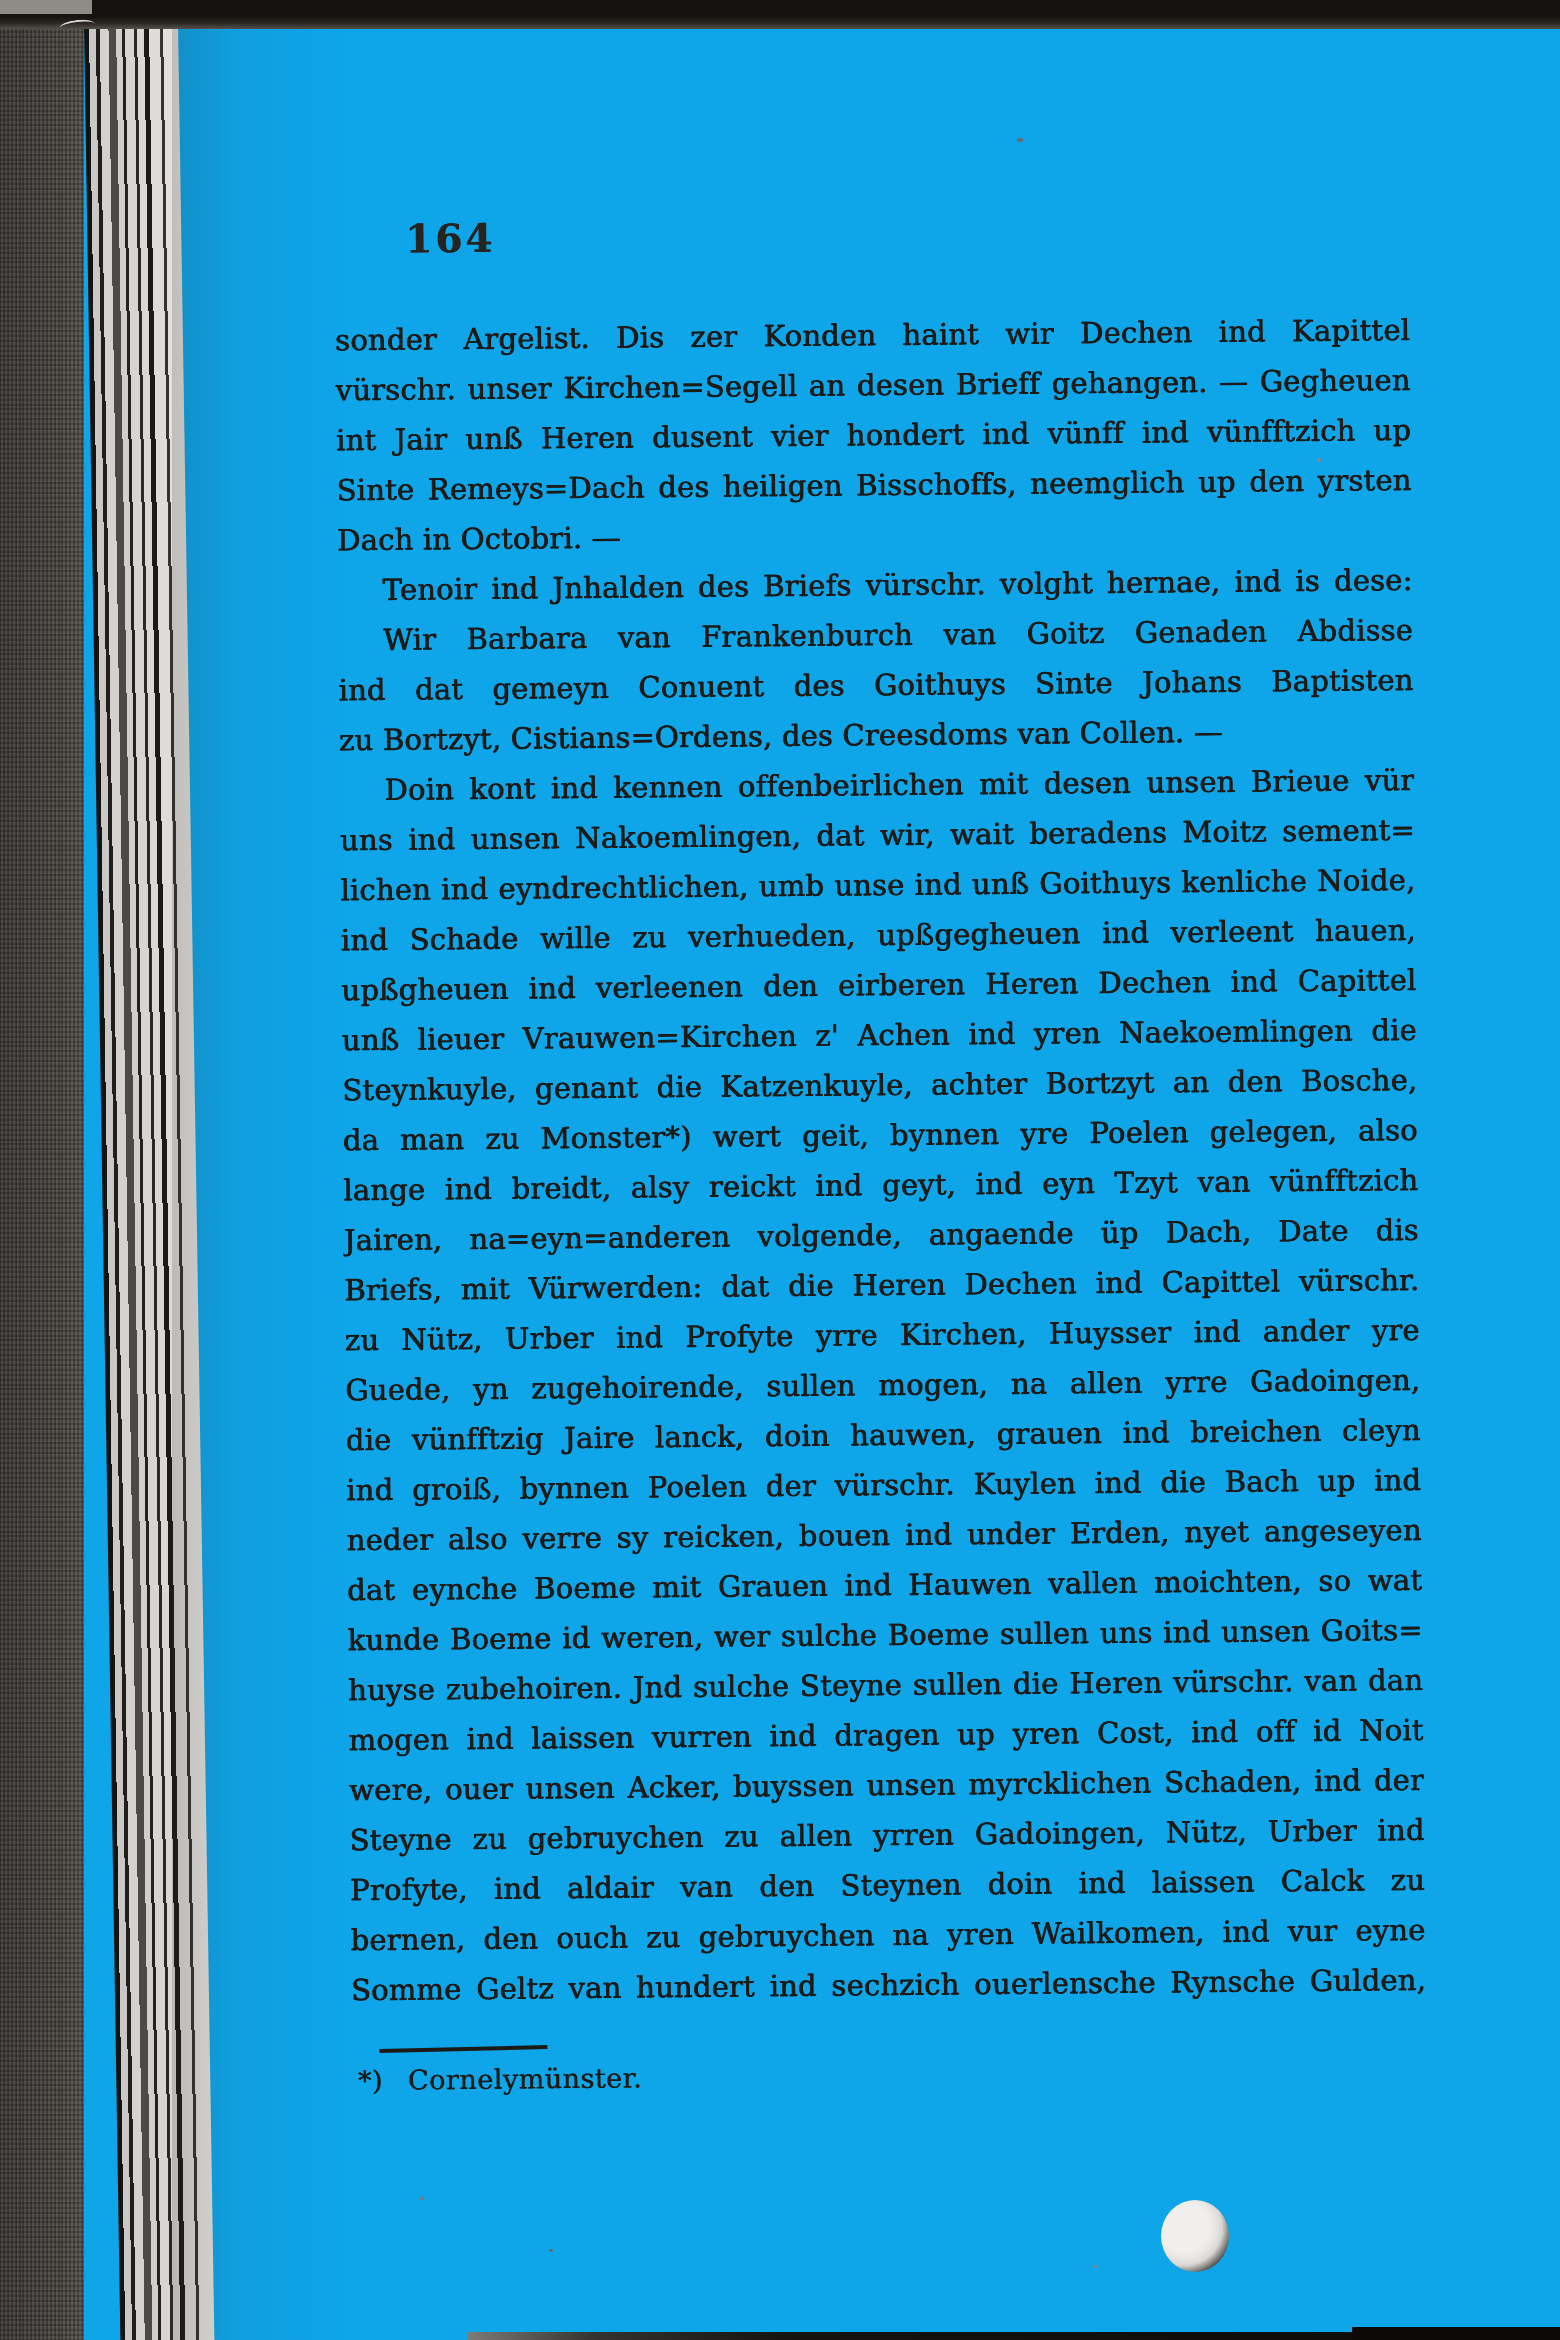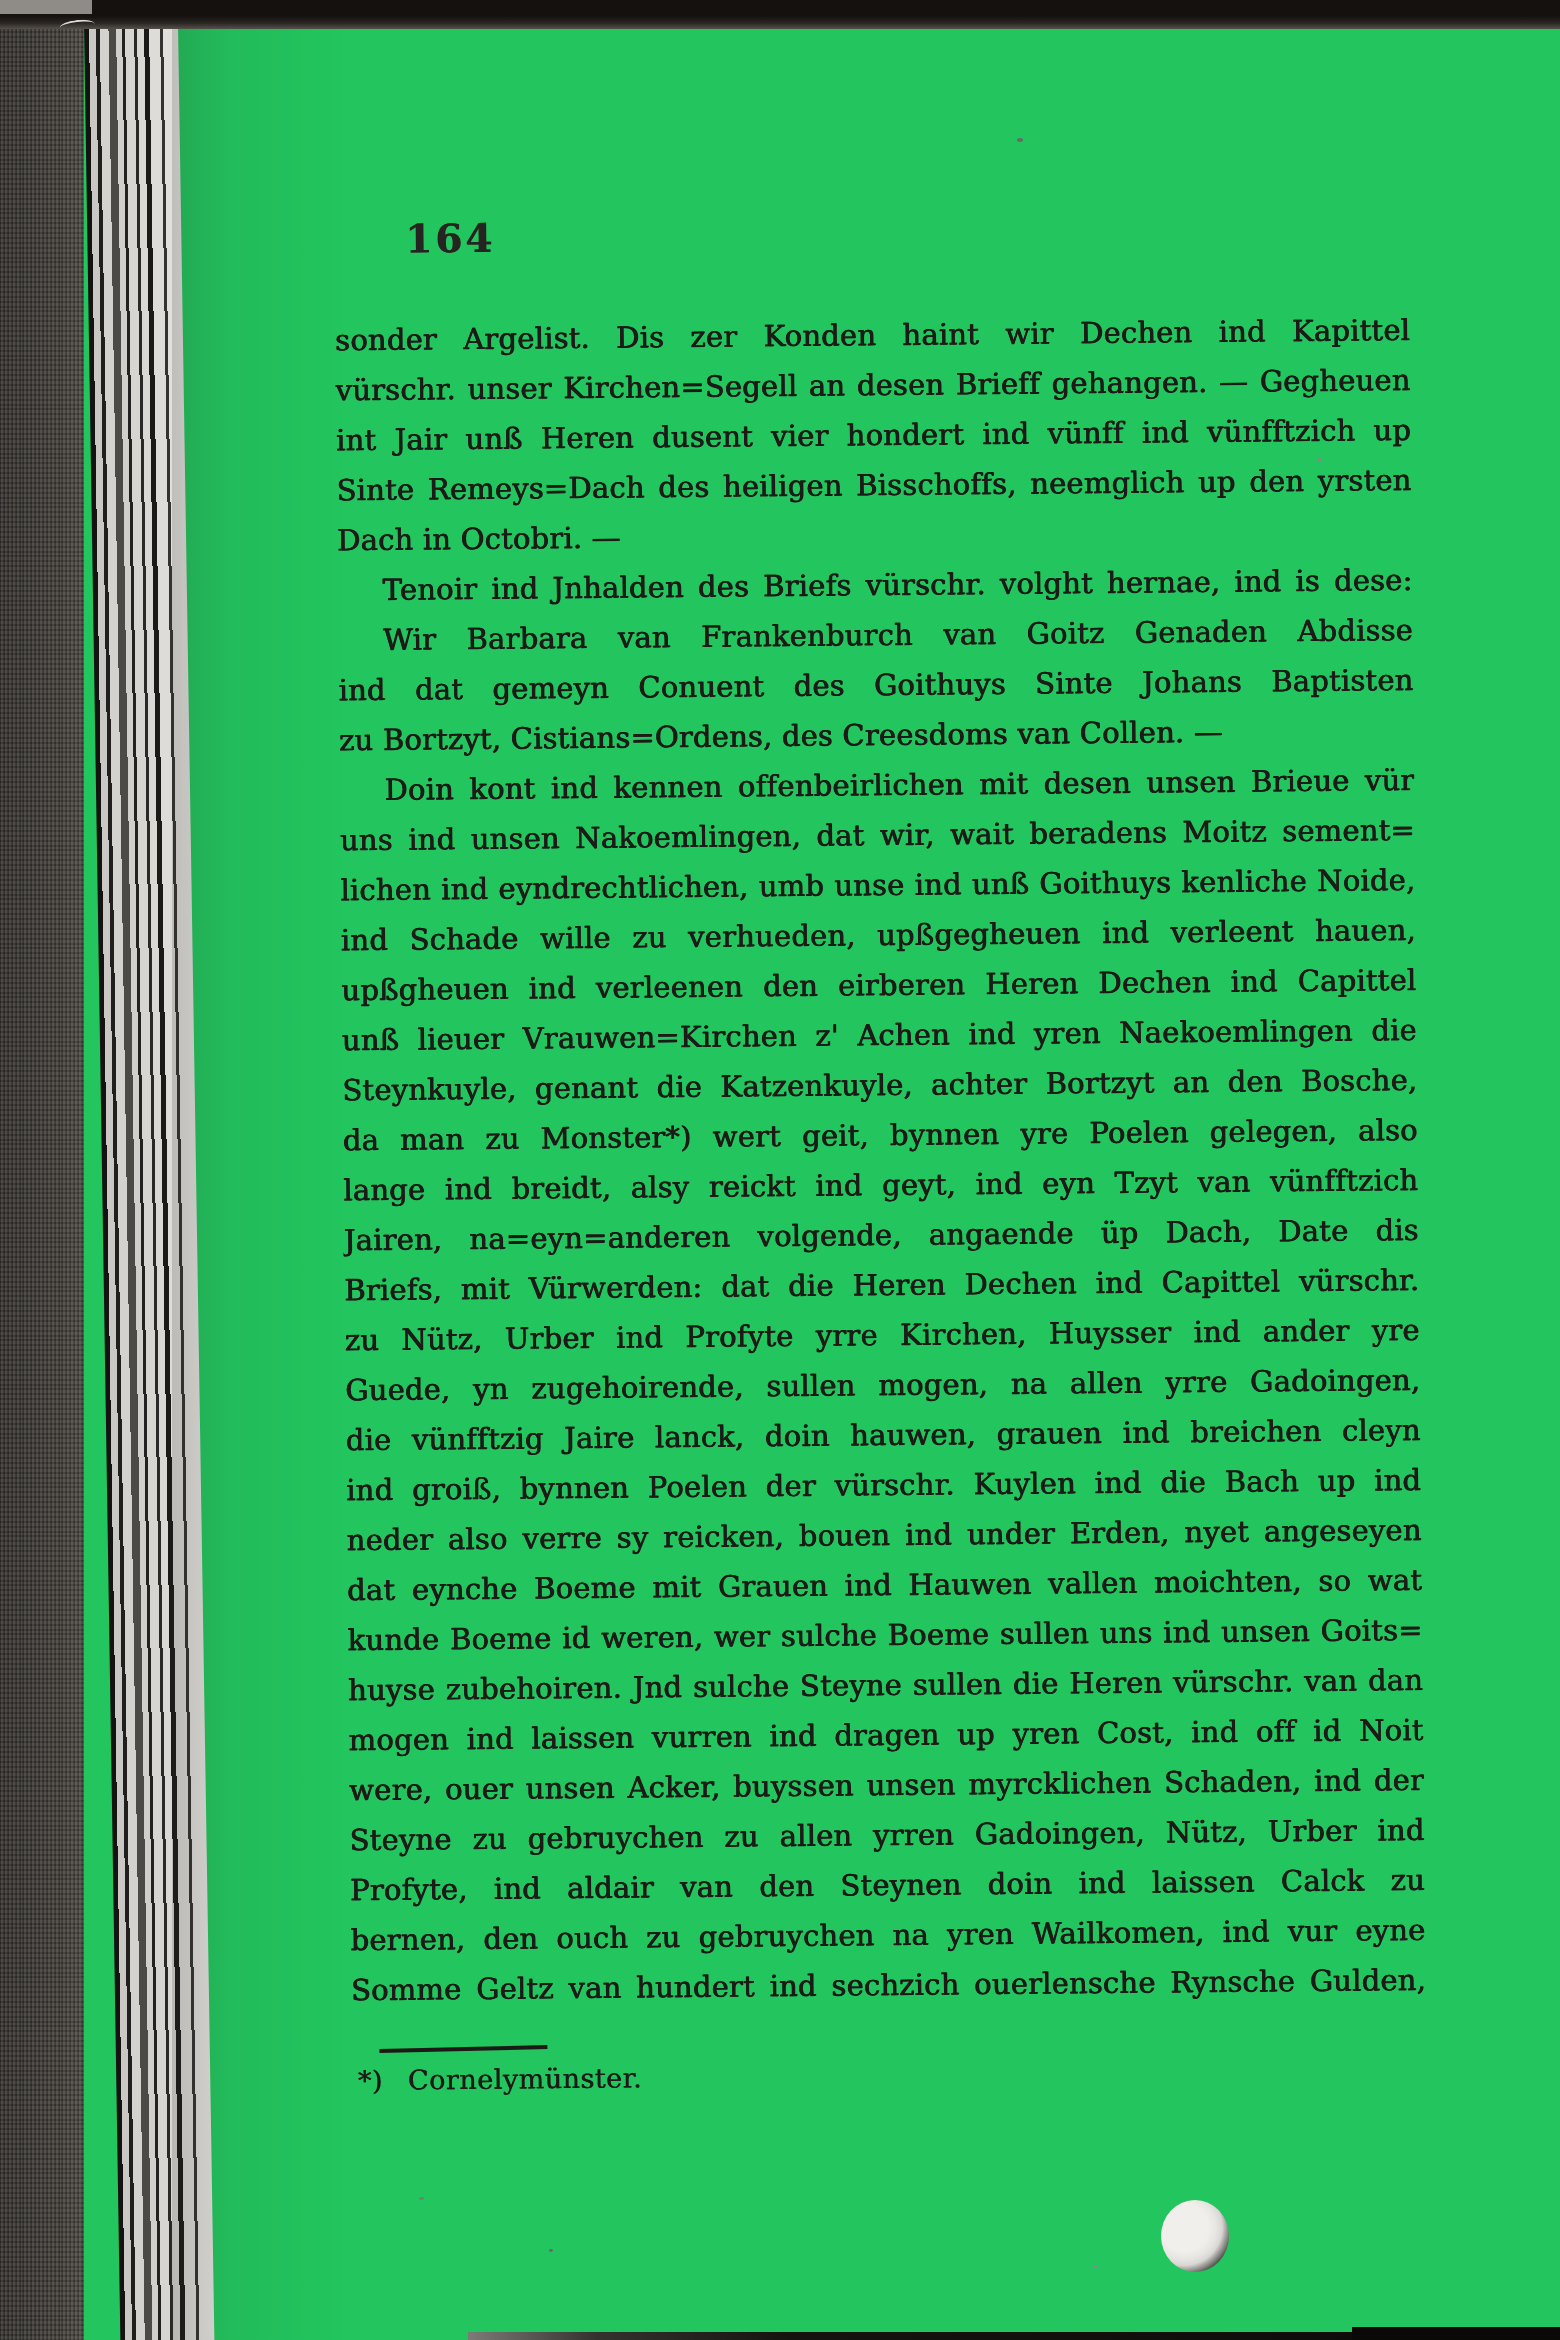--- a/index.html
+++ b/index.html
@@ -1,16 +1,16 @@
 <!DOCTYPE html>
 <html><head>
 <meta charset="utf-8">
 <style>
   html,body{margin:0;padding:0;background:#888;}
-  .page{position:relative;width:1560px;height:2341px;background:#22c55e;overflow:hidden;
+  .page{position:relative;width:1560px;height:2341px;background:#0ea5e9;overflow:hidden;
         font-family:"DejaVu Serif","Liberation Serif",serif;}
   
   .top-band{position:absolute;left:0;top:0;width:1560px;height:29px;
             background:linear-gradient(180deg,#14110e 0 55%,#2b2723 80%,#55504a 100%);}
   .top-left-patch{position:absolute;left:0;top:0;width:92px;height:13.7px;background:#8f8c88;}
   .top-arc{position:absolute;left:60px;top:19.5px;width:35px;height:9.8px;border-top:2.9px solid #d9d8d5;
            border-radius:50%;transform:rotate(-6deg);}
   .binding-col{position:absolute;left:0;top:11.7px;width:84px;height:2329px;
     background:
       repeating-linear-gradient(90deg, rgba(0,0,0,.22) 0 1px, rgba(255,255,255,.05) 1px 2.9px, rgba(0,0,0,.12) 2.9px 3.9px),

